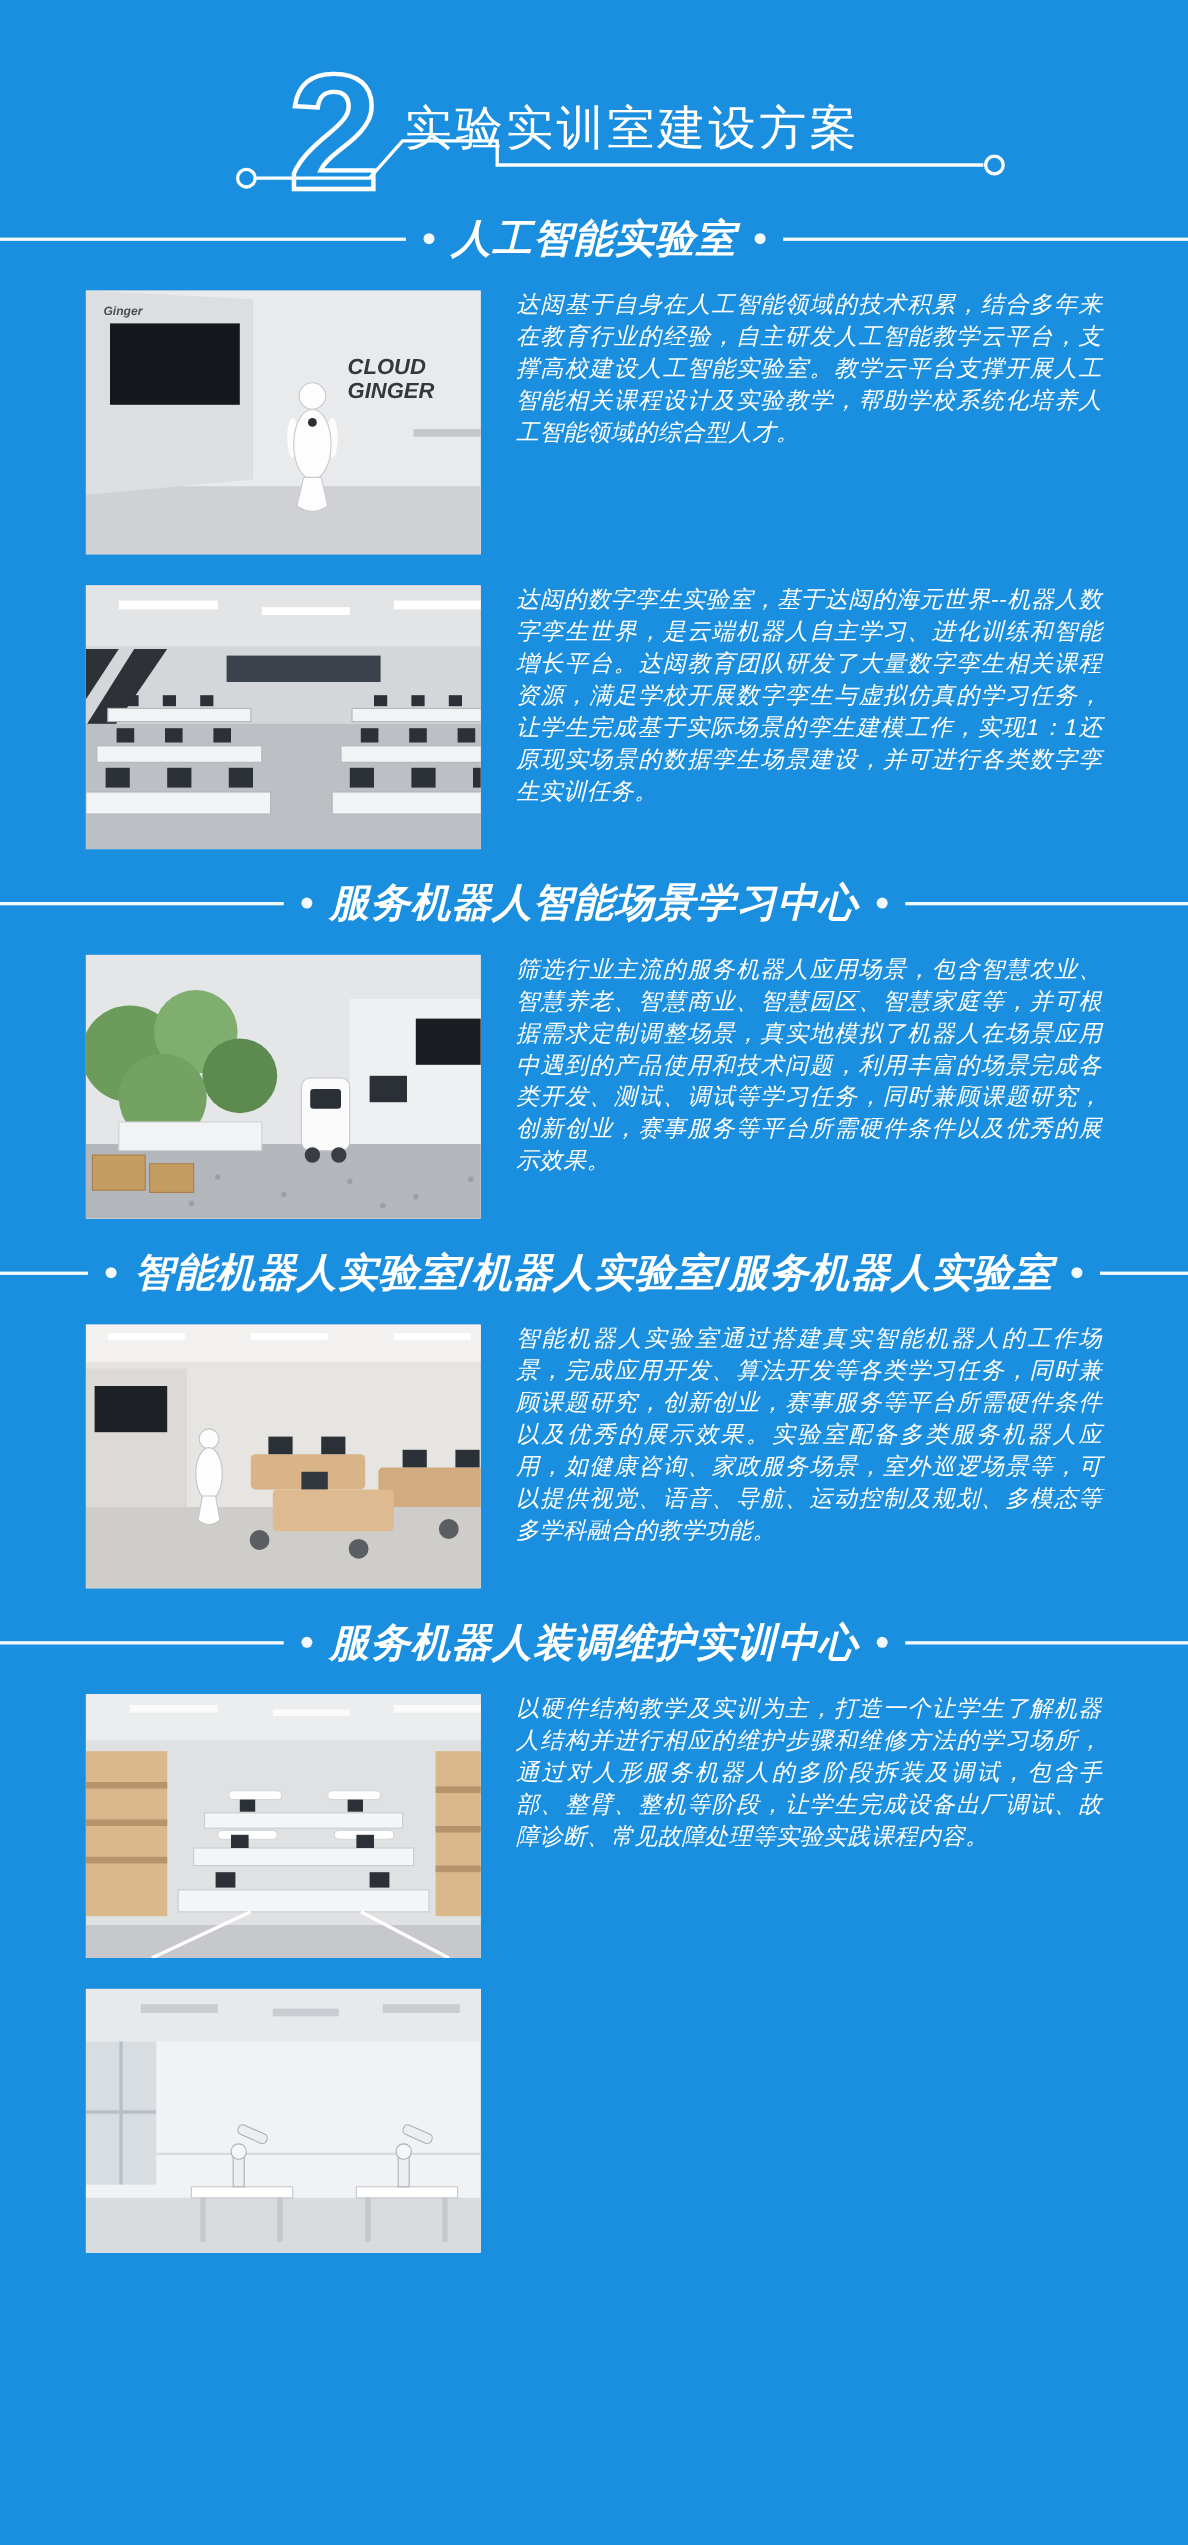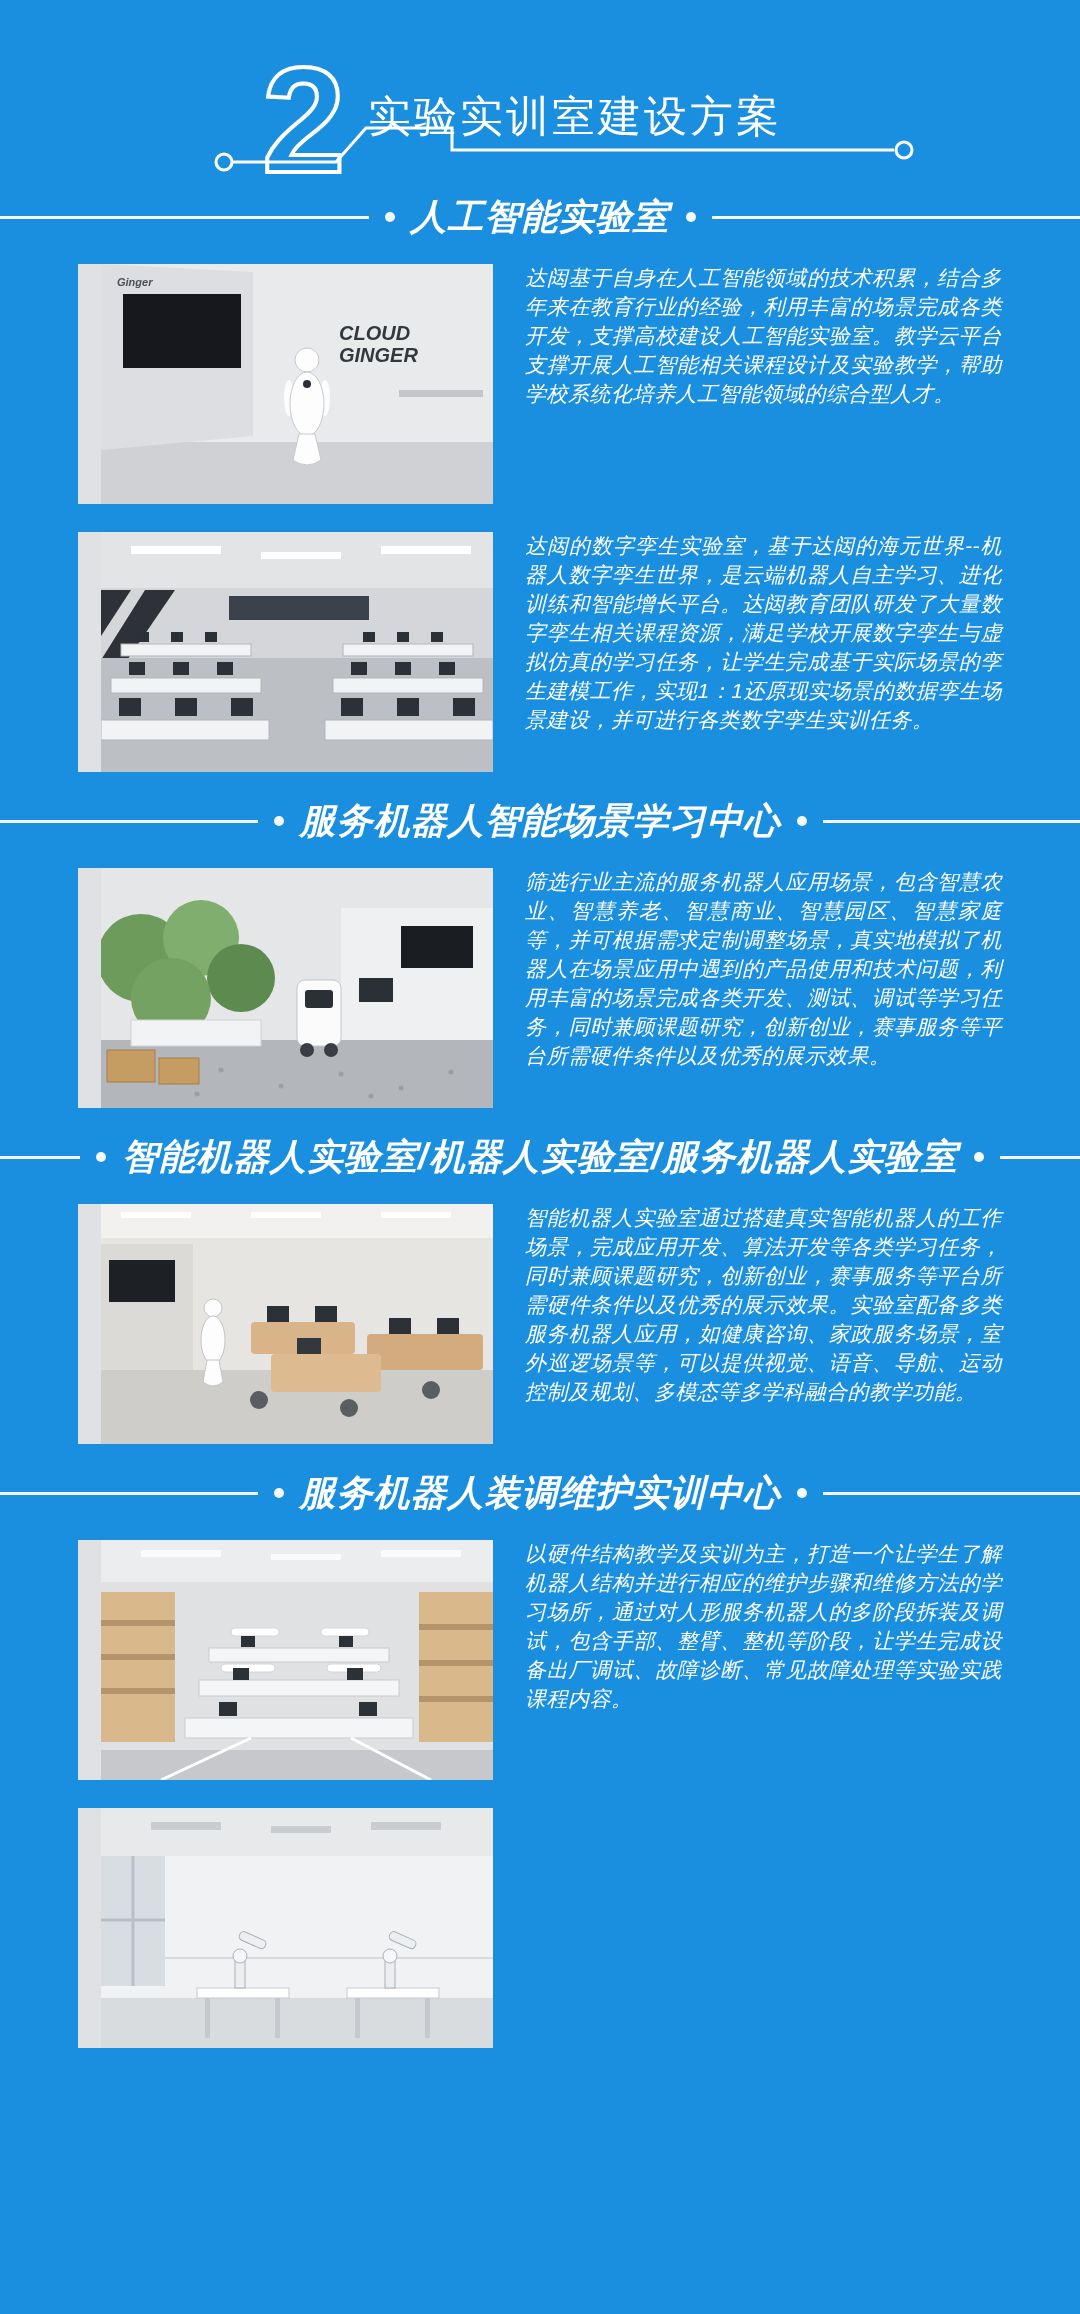--- a/index.html
+++ b/index.html
@@ -20,21 +20,21 @@
   
   .section{margin-bottom:28px;font-style:italic;}
   .title-row{display:flex;align-items:center;margin-bottom:26px;height:42px;}
   .tline{flex:1;height:3px;background:#f2f9ff;}
   .tdot{width:10px;height:10px;border-radius:50%;background:#f2f9ff;margin:0 16px;flex:none;}
   .section-title{
     font-size:36px;font-weight:bold;color:#ffffff;
     letter-spacing:1px;white-space:nowrap;flex:none;
   }
   .content{display:flex;align-items:flex-start;gap:32px;padding:0 78px;}
-  .photo{width:392px;height:240px;flex:none;background:#dfe1e4;overflow:hidden;padding-left:23px;}
+  .photo{width:359px;height:240px;flex:none;background:#dfe1e4;overflow:hidden;}
   .photo svg{display:block;width:392px;height:240px;}
   .body-text{
     flex:1;font-size:21px;line-height:1.38;color:#ffffff;
     text-align:justify;letter-spacing:0.5px;
   }
 </style>
 </head>
 <body>
 
 <div class="page">
@@ -71,21 +71,21 @@
           <g>
             <ellipse cx="188" cy="134" rx="5" ry="18" fill="#fdfdfd"></ellipse>
             <ellipse cx="224" cy="134" rx="5" ry="18" fill="#fdfdfd"></ellipse>
             <circle cx="206" cy="96" r="12" fill="#fdfdfd" stroke="#c7c9cd"></circle>
             <ellipse cx="206" cy="140" rx="17" ry="32" fill="#fdfdfd" stroke="#c7c9cd"></ellipse>
             <circle cx="206" cy="120" r="4" fill="#2b2f35"></circle>
             <path d="M192 196 Q206 206 220 196 L214 170 H198 Z" fill="#fdfdfd" stroke="#c7c9cd"></path>
           </g>
         </svg>
       </div>
-      <div class="body-text">达闼基于自身在人工智能领域的技术积累，结合多年来在教育行业的经验，利用丰富的场景完成各类开发，支撑高校建设人工智能实验室。教学云平台支撑开展人工智能相关课程设计及实验教学，帮助学校系统化培养人工智能领域的综合型人才。</div>
+      <div class="body-text">达闼基于自身在人工智能领域的技术积累，结合多年来在教育行业的经验，自主研发人工智能教学云平台，支撑高校建设人工智能实验室。教学云平台支撑开展人工智能相关课程设计及实验教学，帮助学校系统化培养人工智能领域的综合型人才。</div>
     </div>
   </div>
 
   <div class="section">
     <div class="content">
       <div class="photo">
         <svg viewBox="0 0 392 240" preserveAspectRatio="none">
           <rect width="392" height="240" fill="#c9ccd1"></rect>
           <rect width="392" height="56" fill="#e2e4e6"></rect>
           <rect x="30" y="14" width="90" height="8" fill="#ffffff"></rect>

